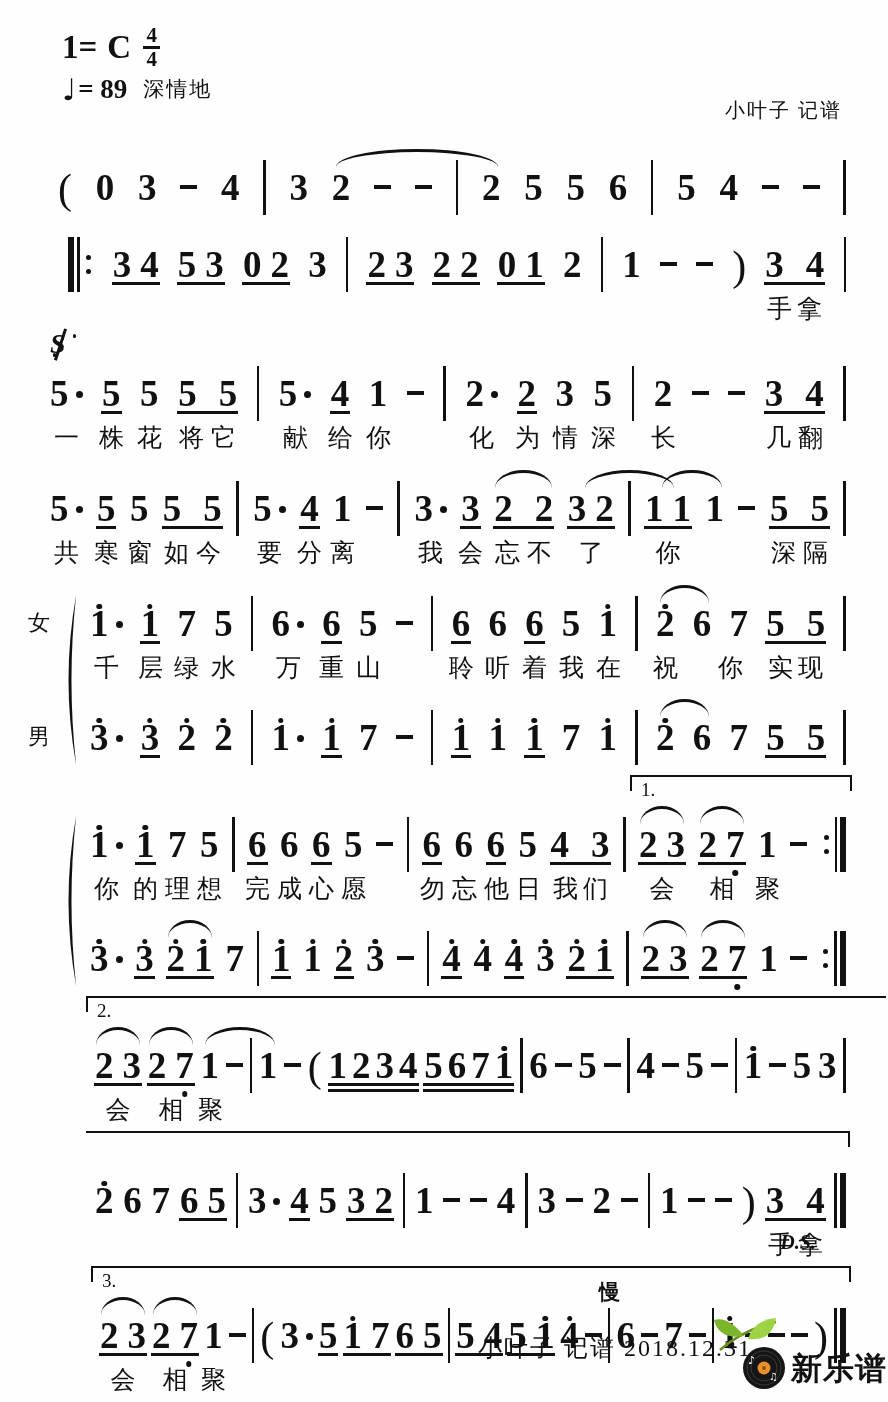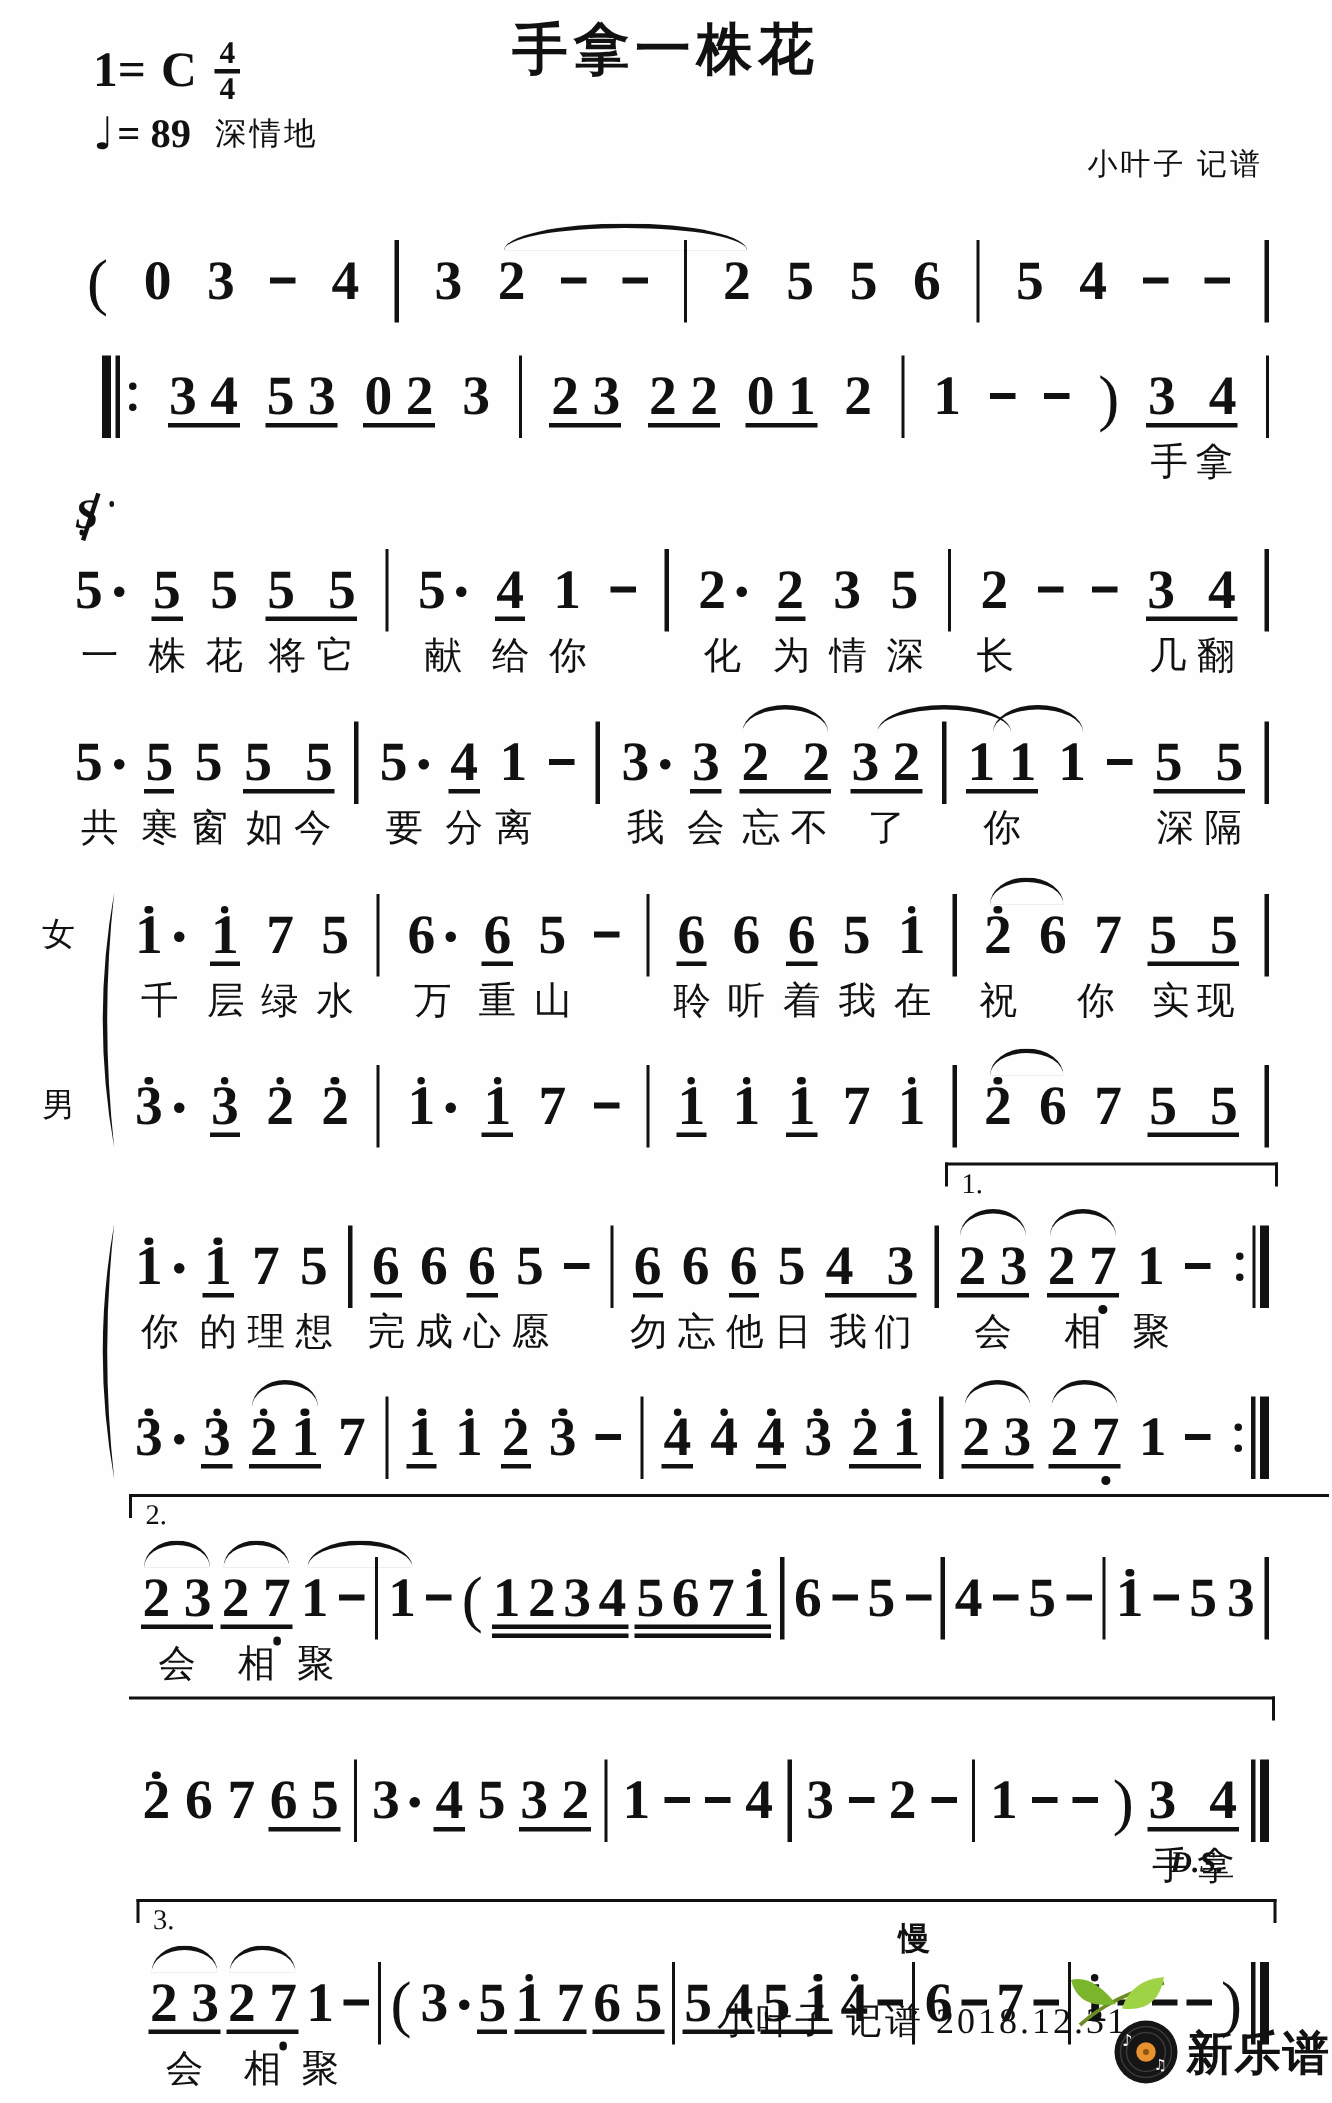--- a/index.html
+++ b/index.html
@@ -81,21 +81,20 @@
           <i class="fbar"></i>
           <i>4</i>
         </span>
       </div>
       <div class="temporow">
         <span class="tnote">♩</span>
         <span>= 89</span>
         <span class="expr">深情地</span>
       </div>
     </div>
-    <h1>手拿一株花</h1>
     <div class="transcriber">小叶子 记谱</div>
   </header>
 
   <main>
       <div class="system">
         <div class="sysline" style="padding-top: 26px; padding-left: 58px; height: 86px;">
           <div class="notesrow">
             <span class="tok paren">(</span>
             <span class="tok">
               <span class="dg">0</span>

